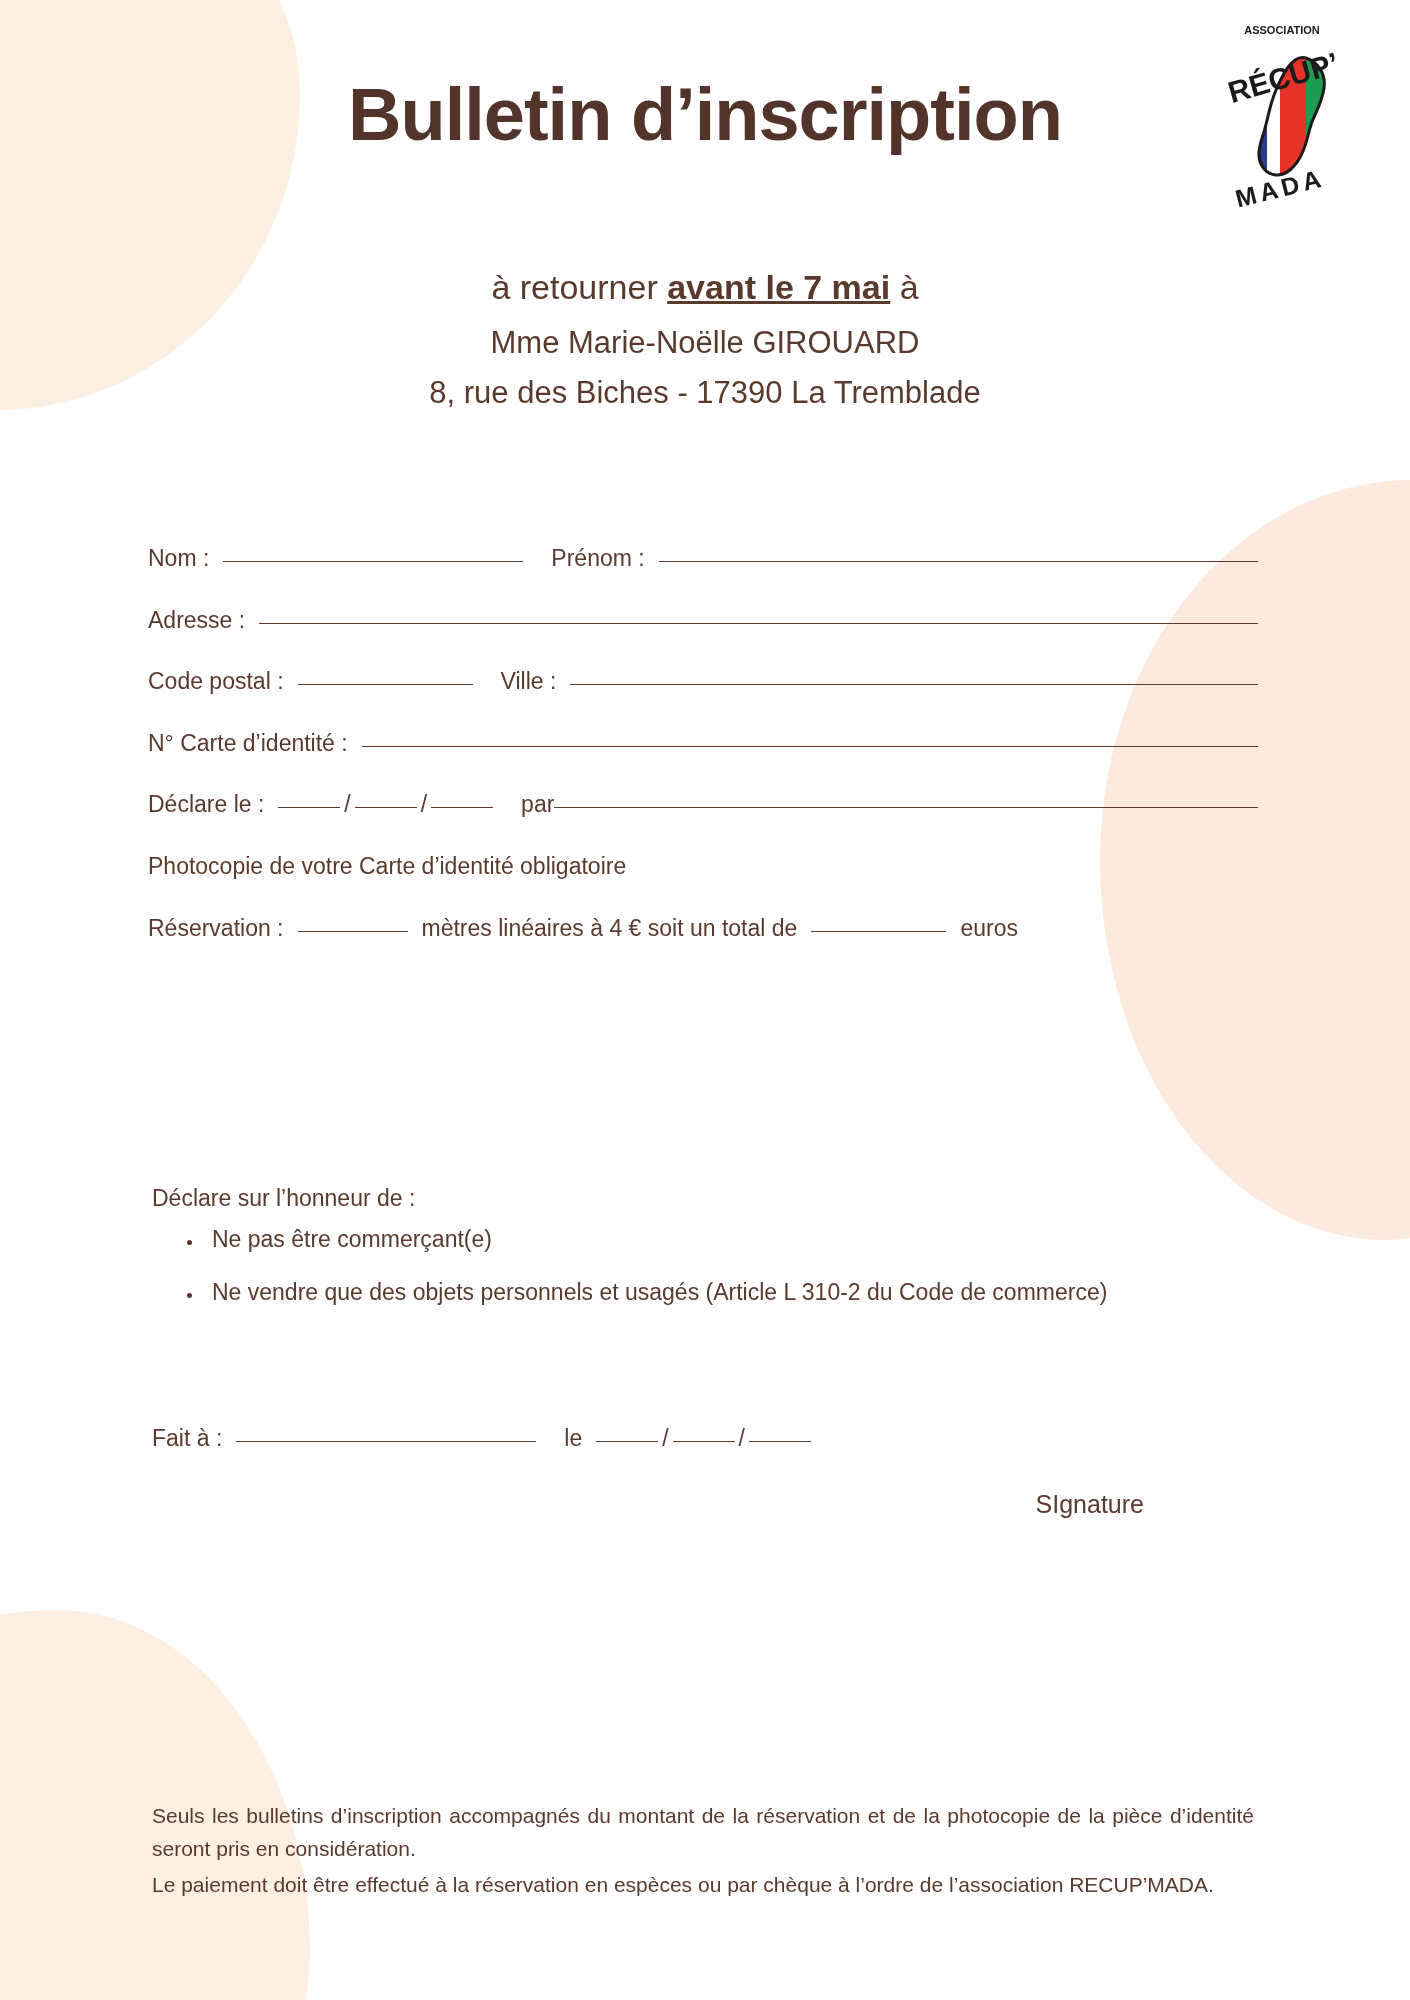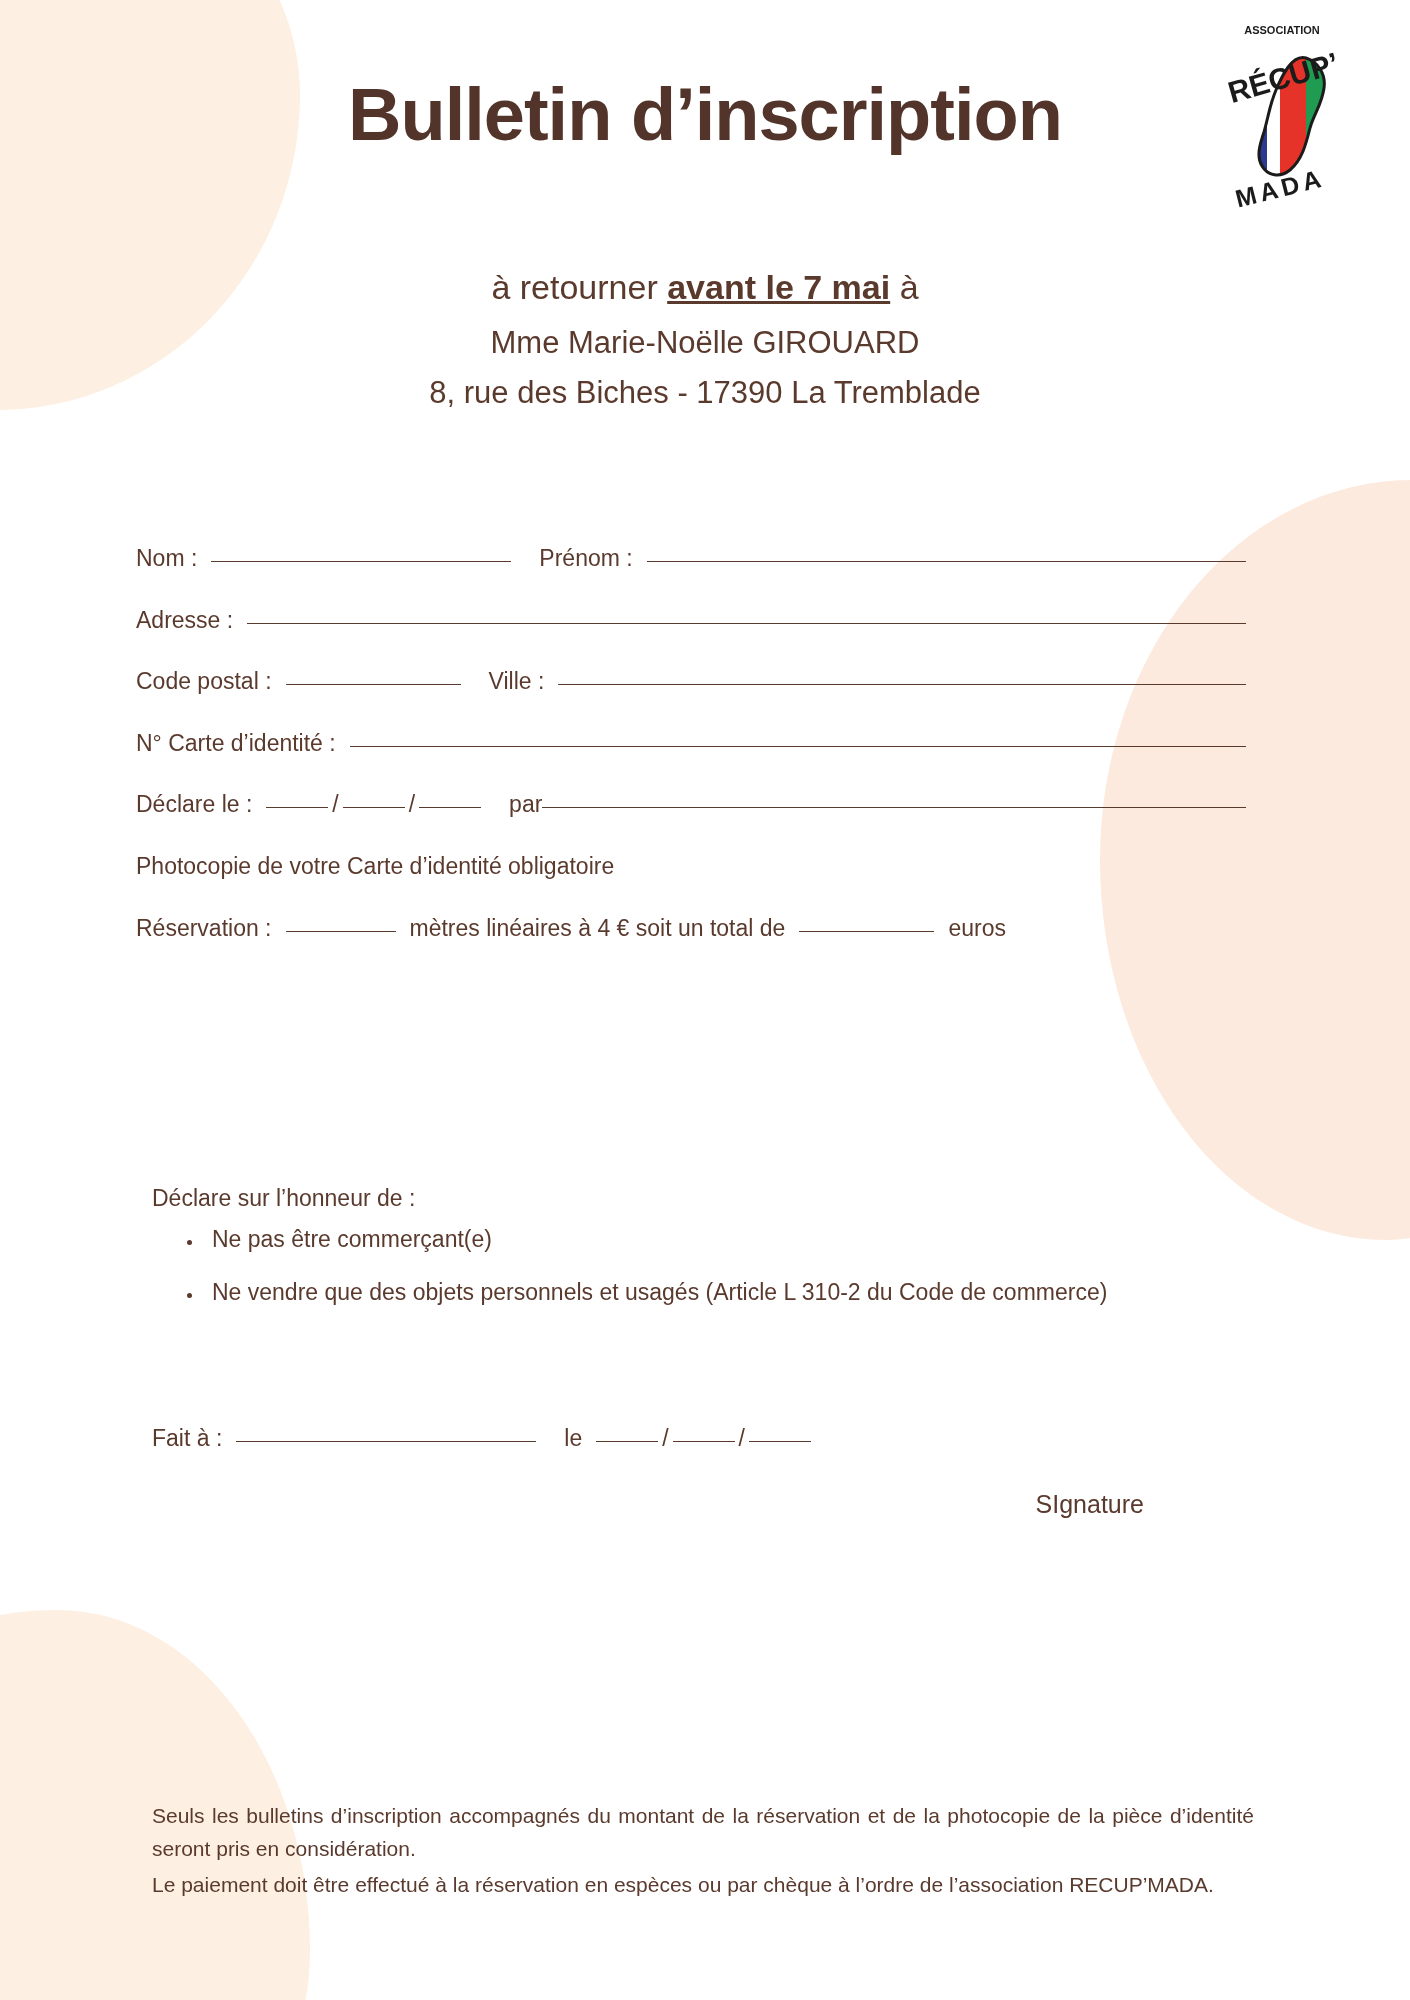--- a/index.html
+++ b/index.html
@@ -97,21 +97,21 @@
     margin-bottom: 14px;
   }
   .return-line3 {
     font-size: 31px;
   }
 
   
   .form {
     position: absolute;
     top: 545px;
-    left: 136px;
+    left: 148px;
     width: 1110px;
     font-size: 23px;
     line-height: 1.2;
     color: #5b3a2e;
   }
   .form-row {
     display: flex;
     align-items: baseline;
     margin-bottom: 34px;
     white-space: nowrap;

